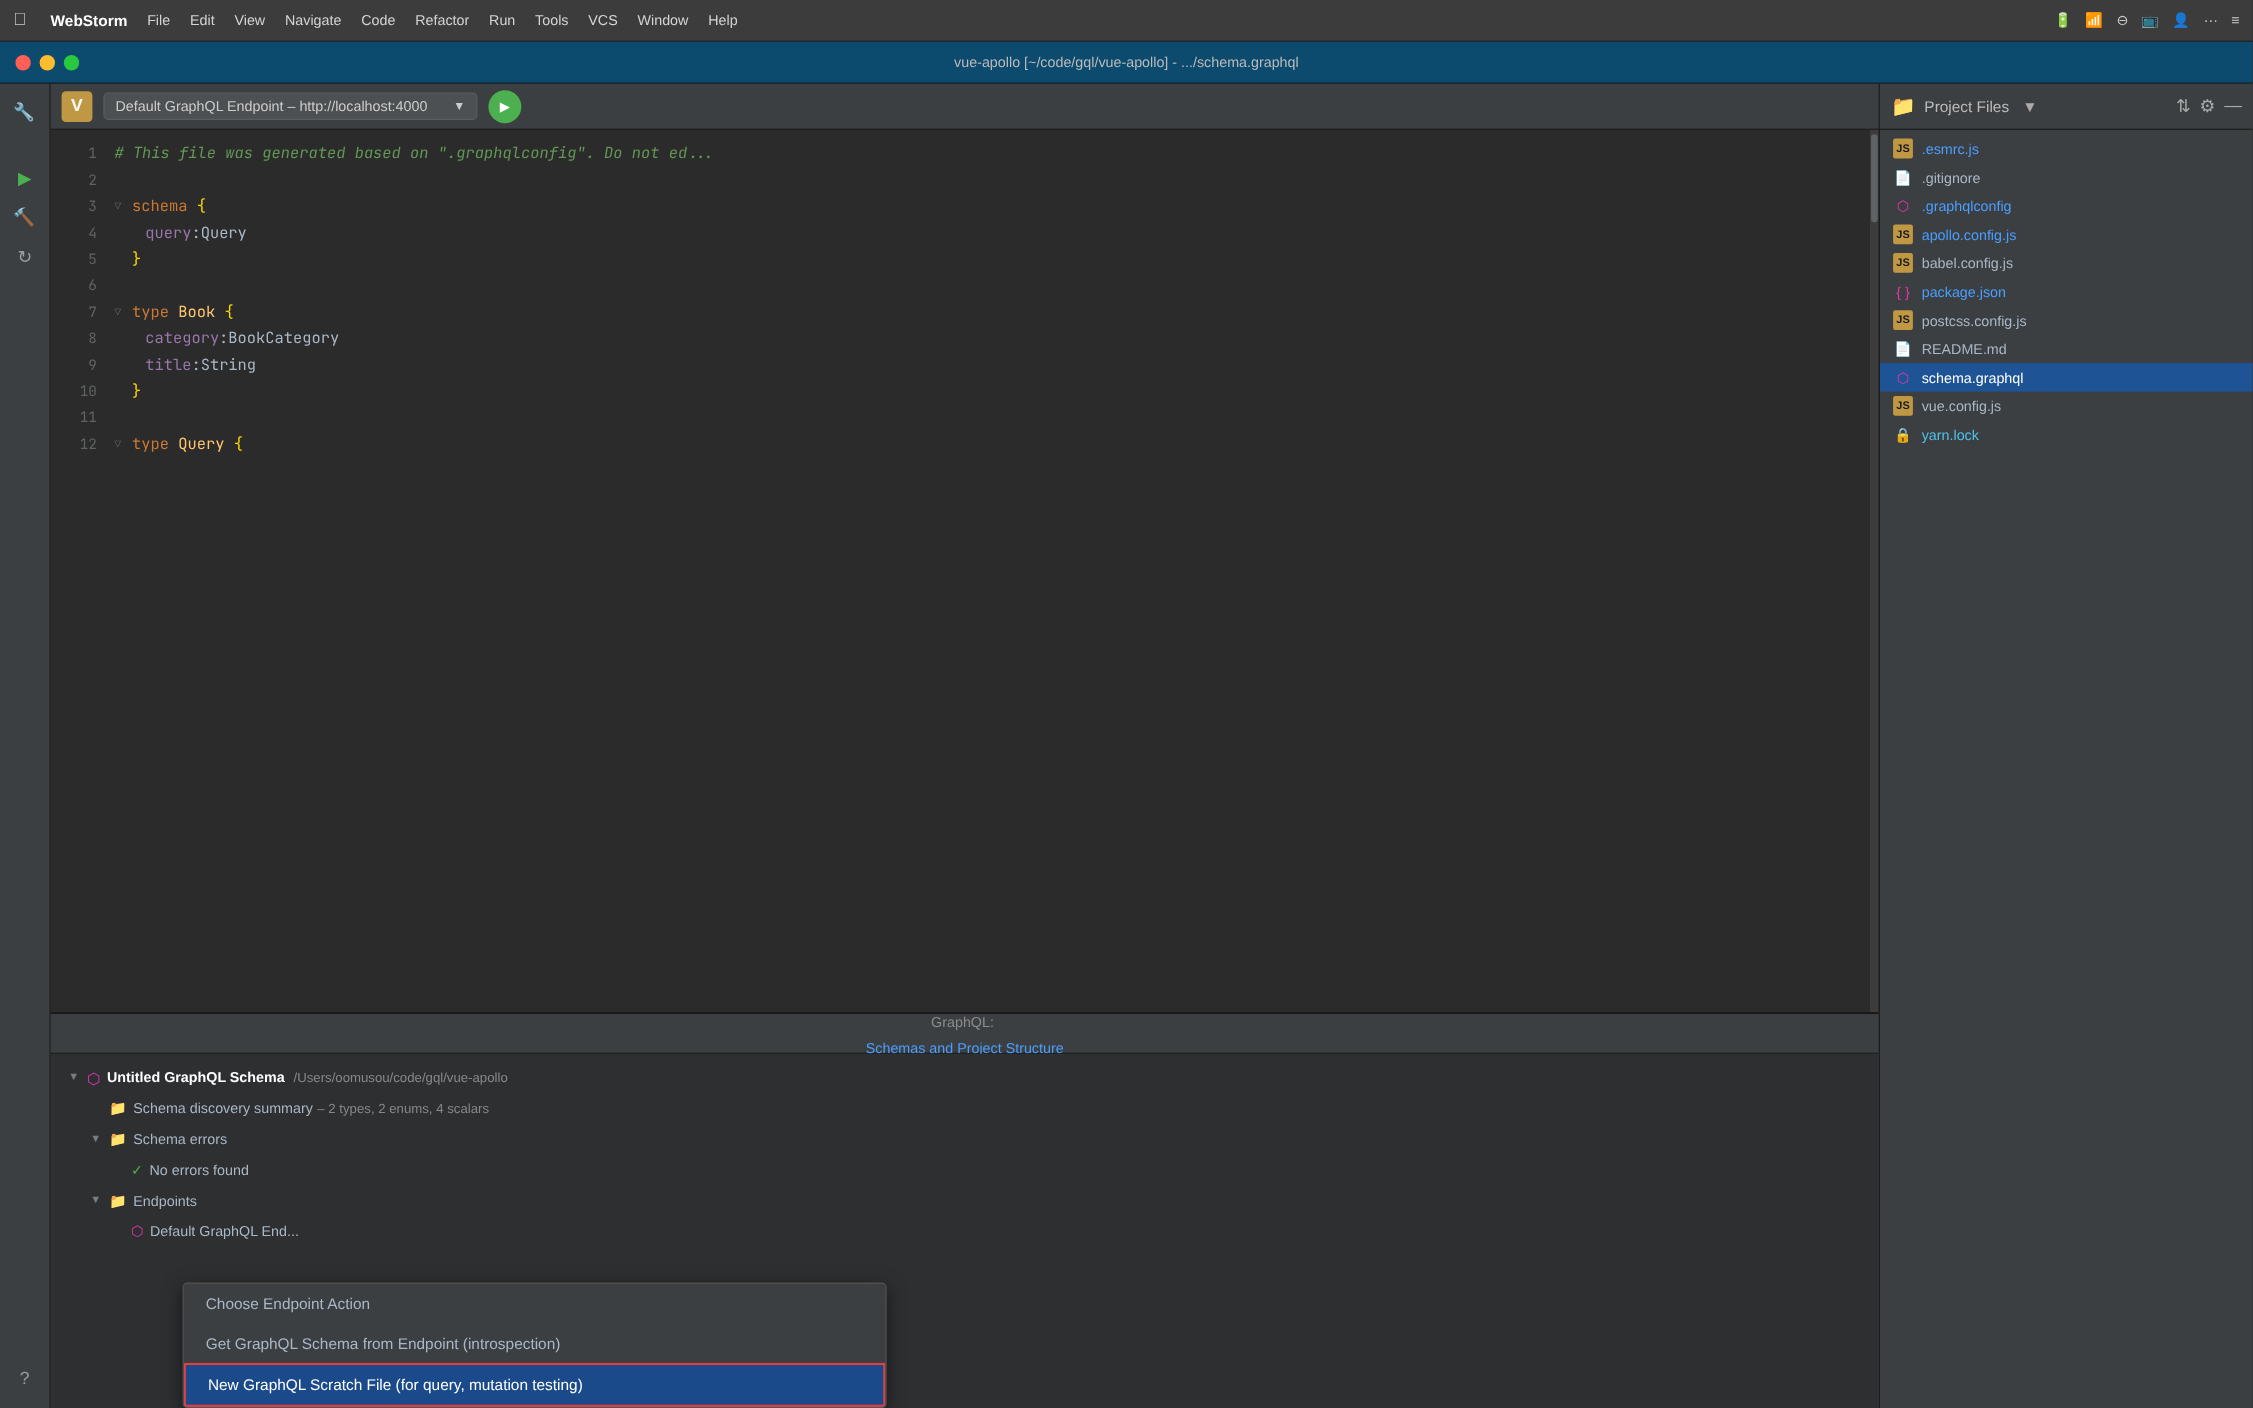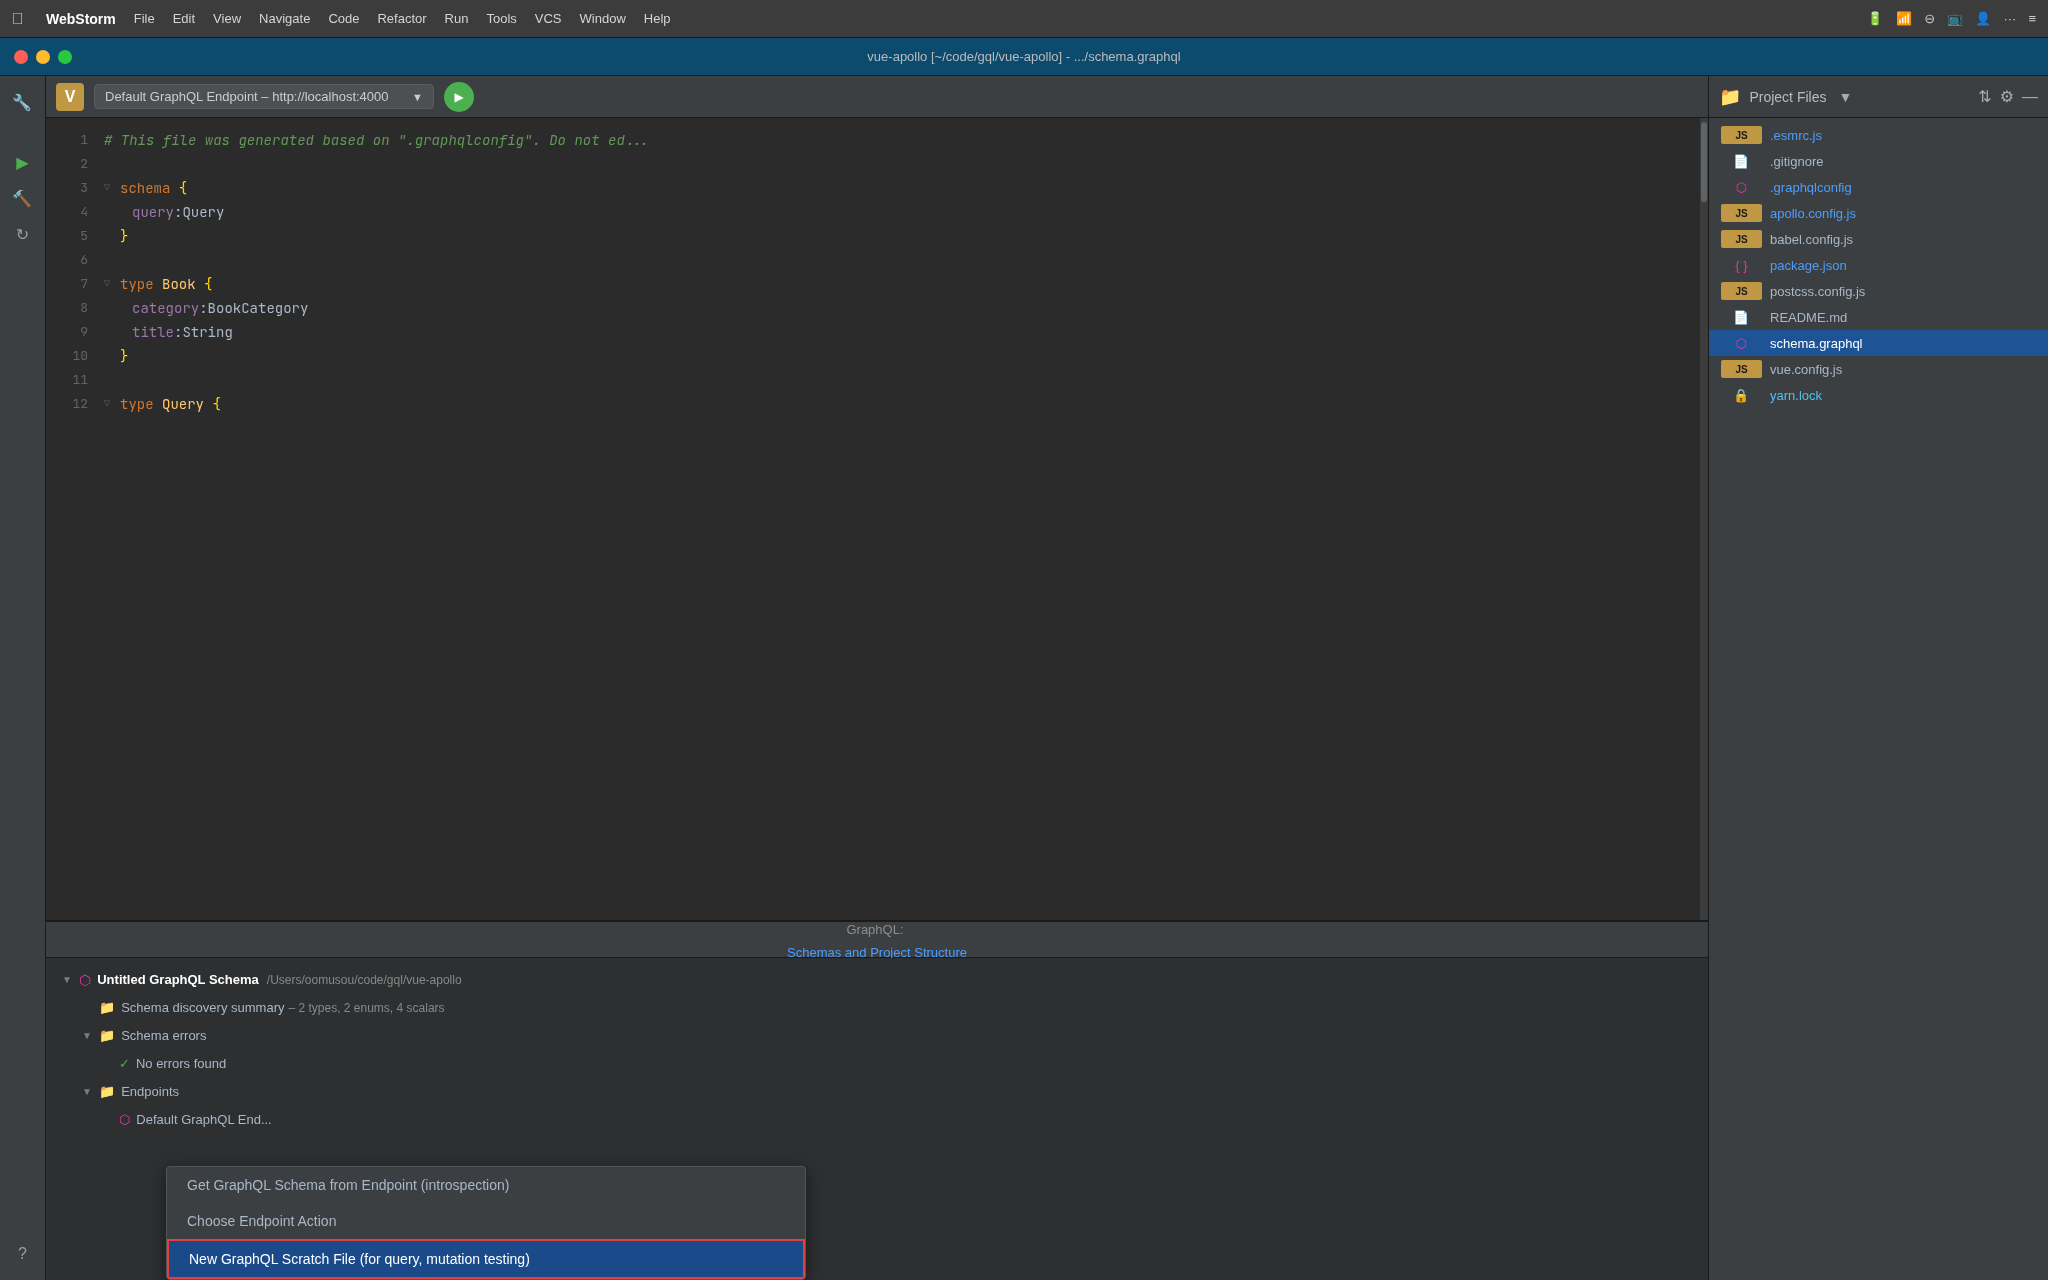--- a/index.html
+++ b/index.html
@@ -376,21 +376,21 @@
       display: flex;
       align-items: center;
       padding: 4px 12px;
       color: #a9b7c6;
       font-size: 13px;
       cursor: pointer;
       gap: 8px;
     }
     .file-item.selected { background: #1e5496; }
     .file-icon {
-      width: 41px;
+      width: 18px;
       height: 18px;
       display: flex;
       align-items: center;
       justify-content: center;
       font-size: 13px;
       flex-shrink: 0;
     }
     .fi-js { background: #c09843; color: #1a1a1a; border-radius: 2px; font-size: 10px; font-weight: 700; }
     .fi-gql { color: #e535ab; }
     .file-name-blue { color: #4a9eff; }
@@ -605,22 +605,22 @@
           <span>Endpoints</span>
         </div>
 
         <div class="tree-item l3">
           <span class="arrow"></span>
           <span class="item-icon" style="color:#e535ab;font-size:13px;">⬡</span>
           <span>Default GraphQL End...</span>
         </div>
 
         <div class="dropdown-menu">
+          <div class="dropdown-item">Choose Endpoint Action</div>
           <div class="dropdown-item">Get GraphQL Schema from Endpoint (introspection)</div>
-          <div class="dropdown-item">Choose Endpoint Action</div>
           <div class="dropdown-item highlighted">New GraphQL Scratch File (for query, mutation testing)</div>
         </div>
       </div>
     </div>
 
   </div>
 
   <div class="right-panel">
 
     <div class="right-toolbar">

